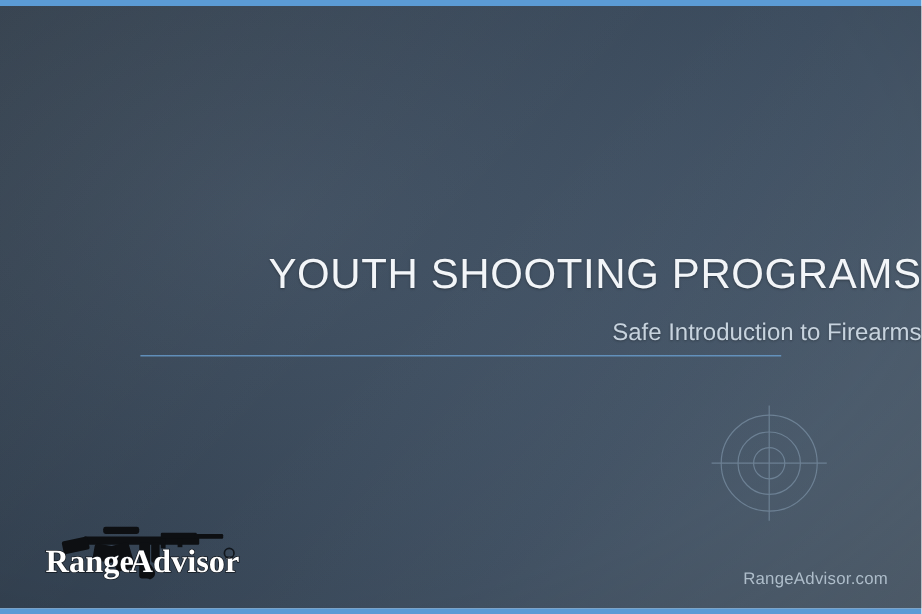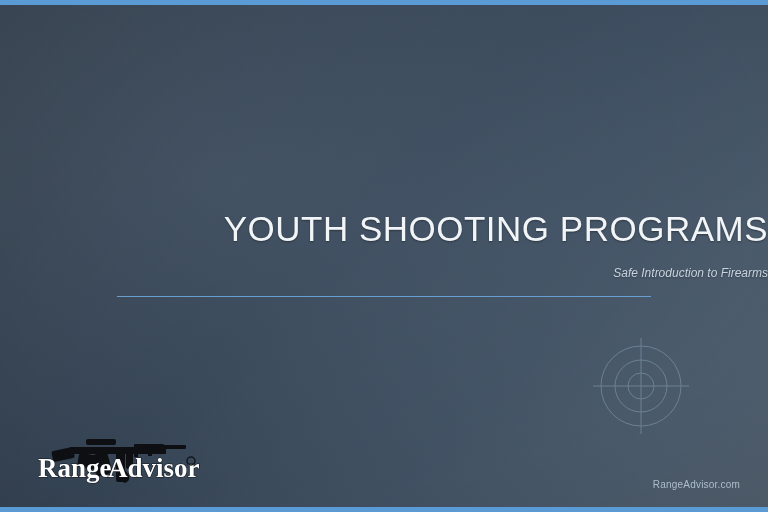--- a/index.html
+++ b/index.html
@@ -52,25 +52,24 @@
     font-size: 35px;
     letter-spacing: 0.5px;
     font-weight: 400;
     line-height: 1.1;
     margin: 0;
     text-shadow: 0 1px 2px rgba(0,0,0,0.35);
   }
 
   .slide-subtitle {
     color: #c7d3de;
-    font-size: 12px;
+    font-size: 20px;
     font-weight: 400;
     margin: 17px 0 0 0;
     text-shadow: 0 1px 2px rgba(0,0,0,0.3);
-    font-style: italic;
   }
 
   .divider {
     position: absolute;
     left: 117px;
     width: 534px;
     top: 291px;
     height: 1px;
     background: #6ba3d6;
     opacity: 0.95;
@@ -84,21 +83,21 @@
     width: 98px;
     height: 98px;
     opacity: 0.5;
   }
 
   .footer-text {
     position: absolute;
     right: 28px;
     bottom: 17px;
     color: #aebdca;
-    font-size: 10px;
+    font-size: 14px;
     letter-spacing: 0.2px;
   }
 
   
   .logo {
     position: absolute;
     left: 34px;
     bottom: 14px;
     width: 175px;
     height: 68px;

